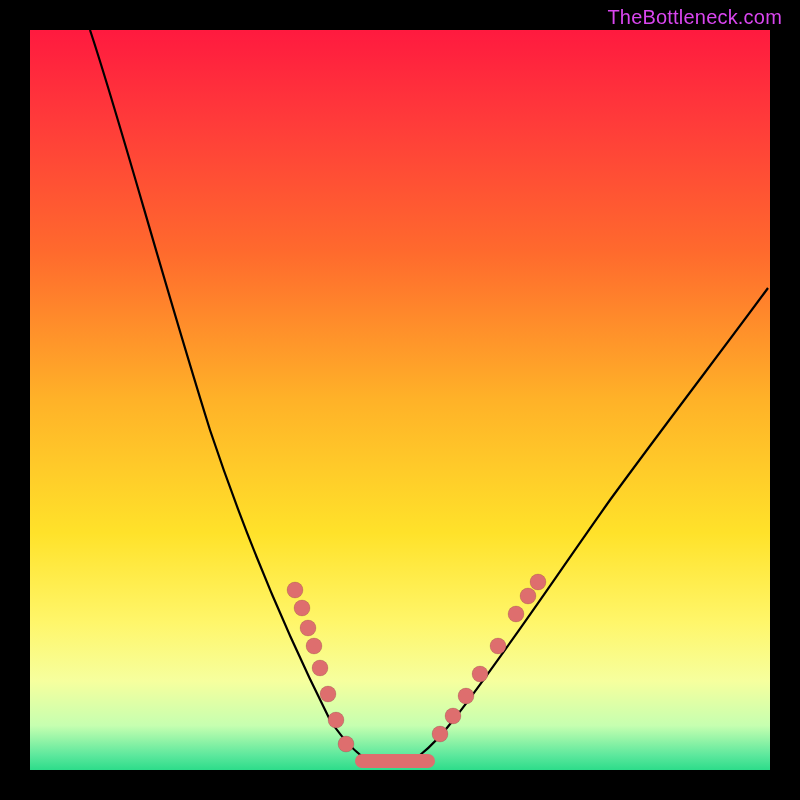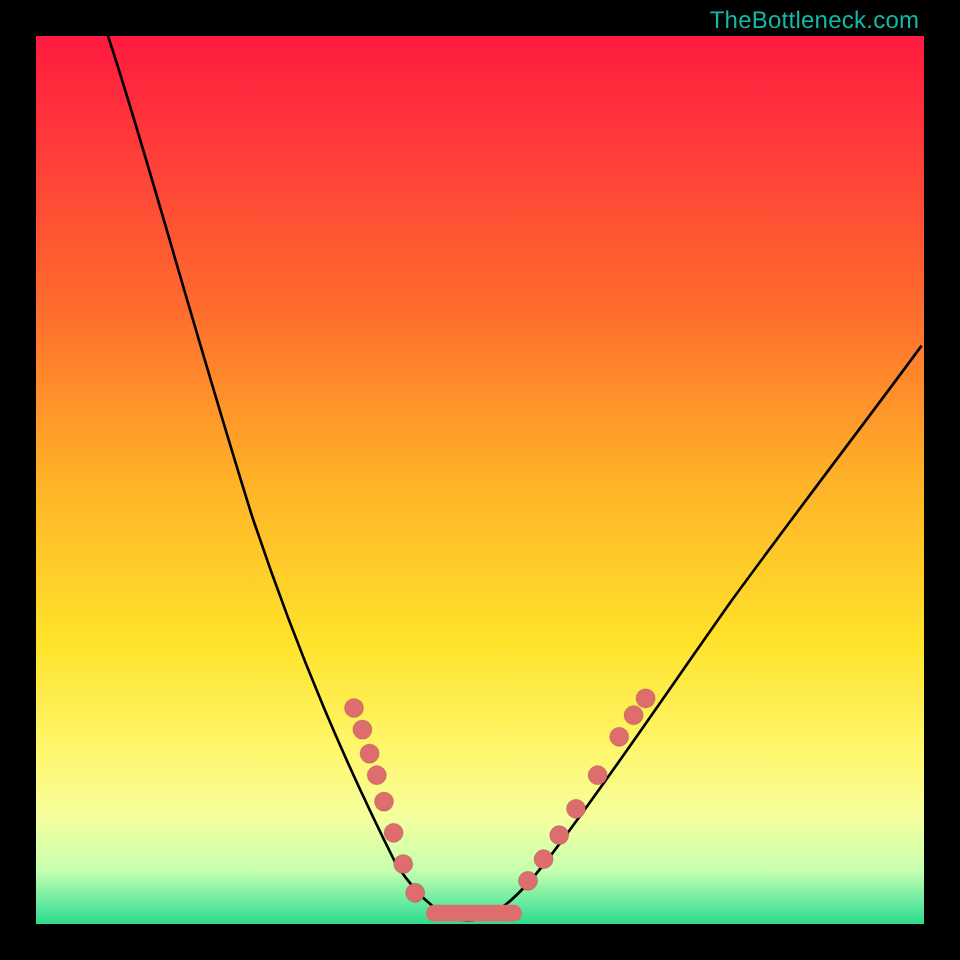--- a/index.html
+++ b/index.html
@@ -35,23 +35,23 @@
       #ffe22a 68%,
       #fff66a 80%,
       #f6ff9e 88%,
       #c6ffb0 94%,
       #5de89d 98%,
       #2ddc8a 100%
     );
   }
   .watermark {
     position: absolute;
-    right: 34px;
+    right: 18px;
     top: 6px;
-    color: #14b8a6;
+    color: #d946ef;
     font-size: 20px;
     font-weight: 500;
     letter-spacing: 0.2px;
     user-select: none;
   }
   svg.curve {
     position: absolute;
     left: 0;
     top: 0;
     width: 740px;

